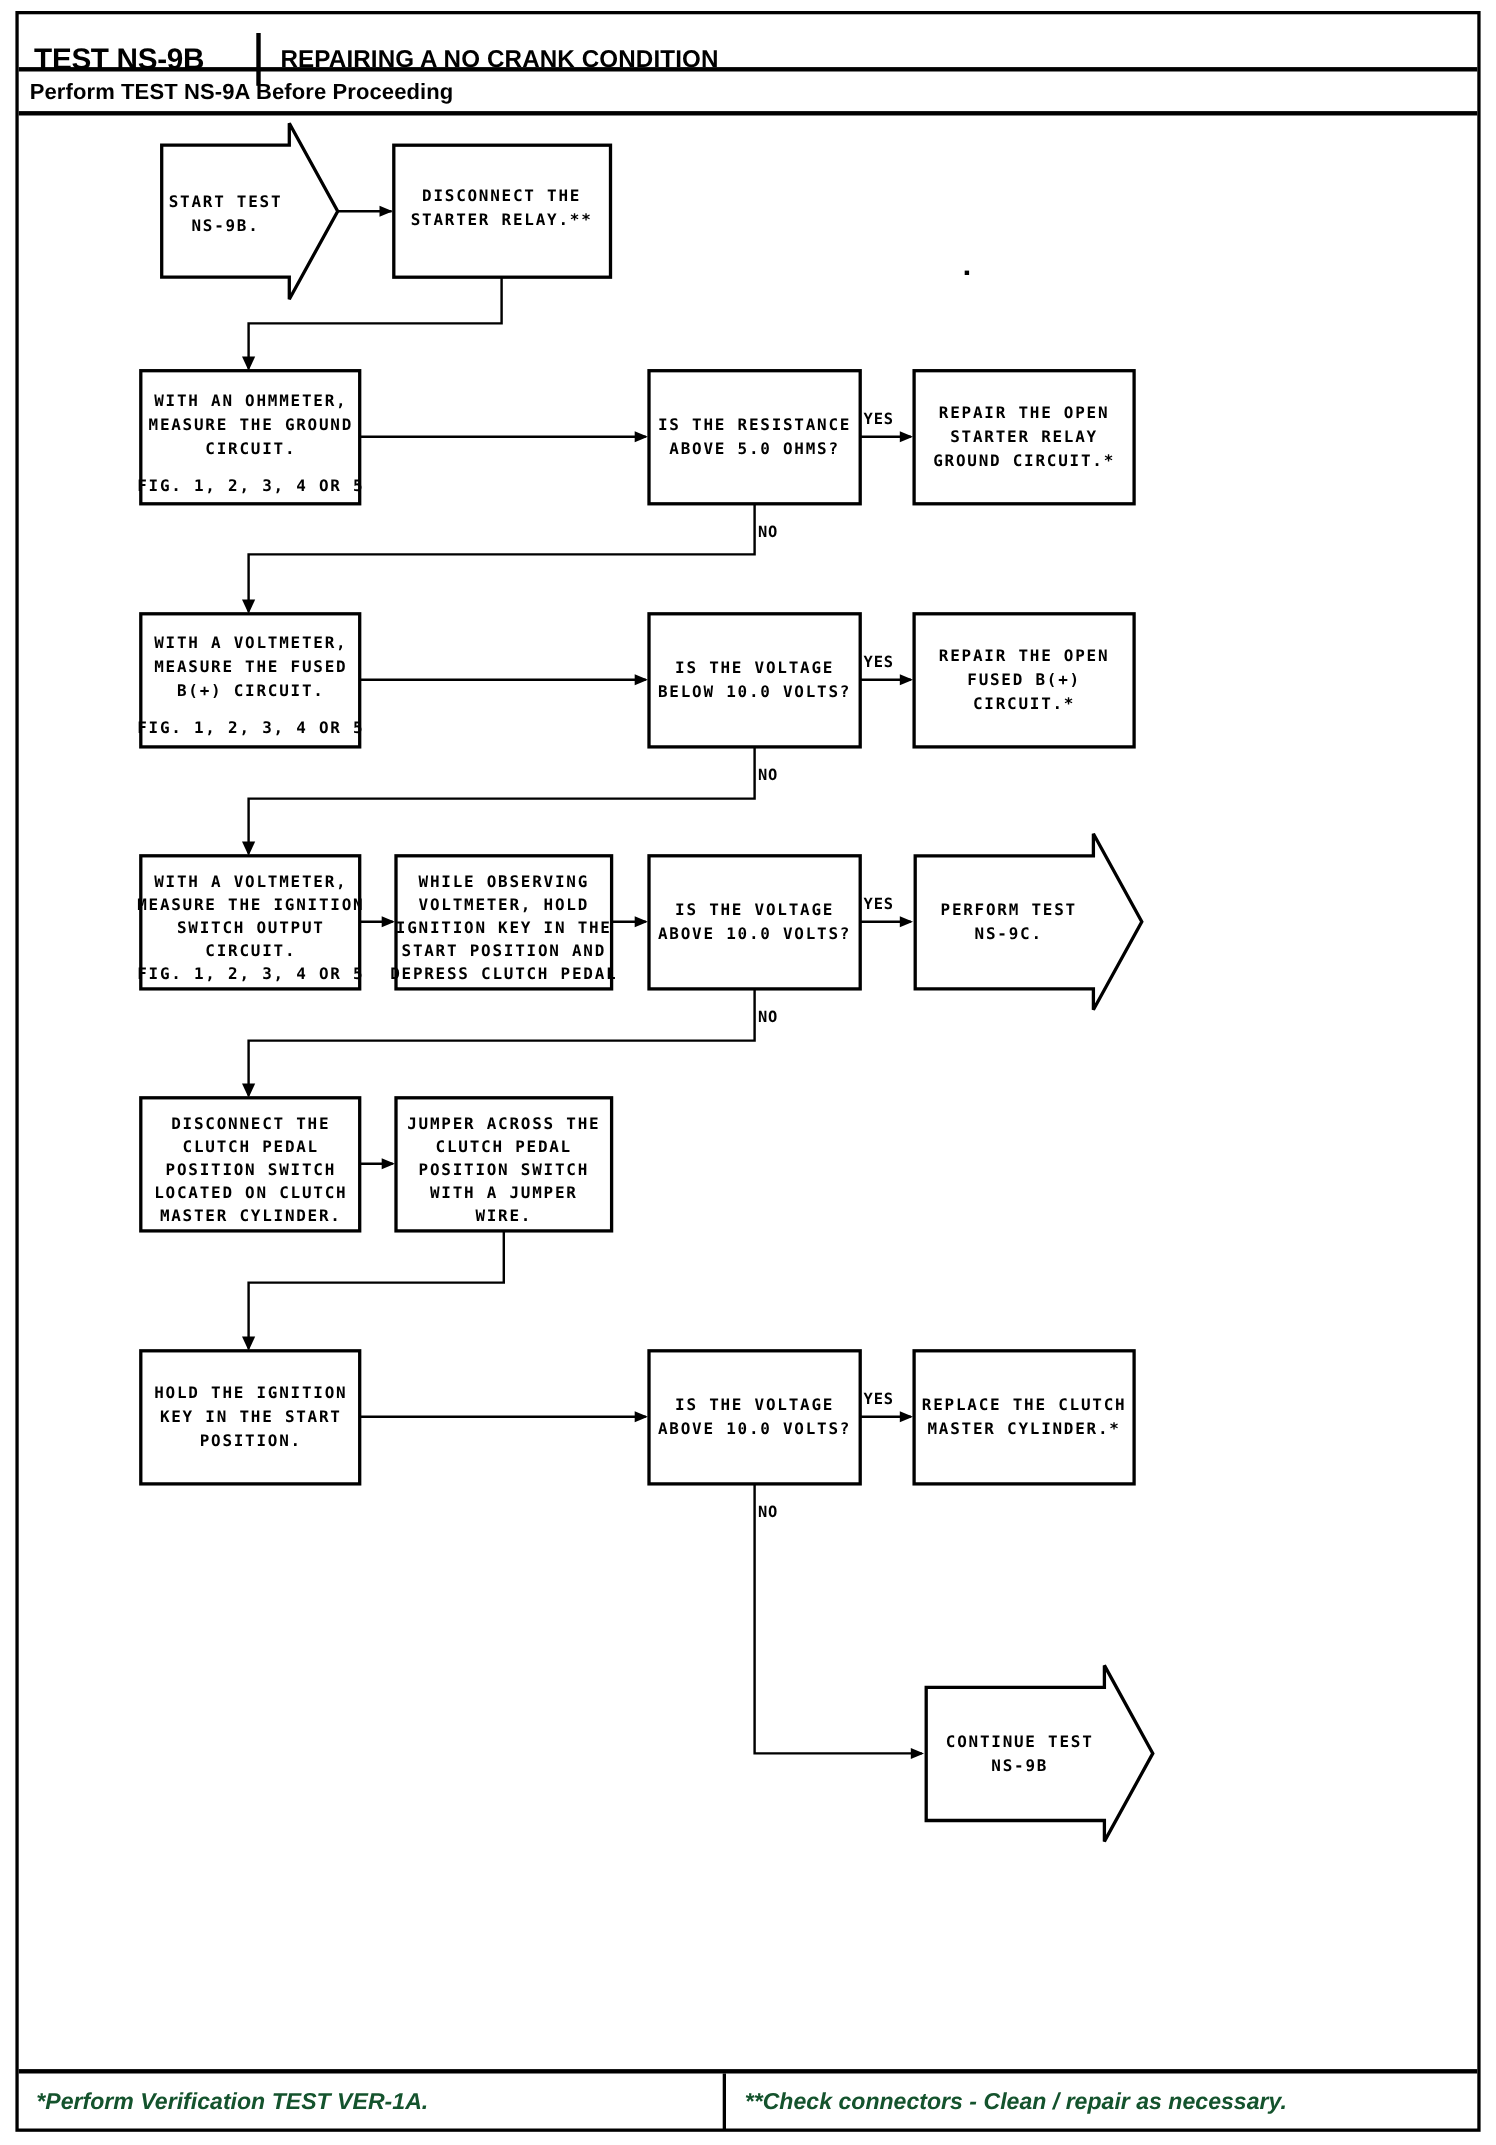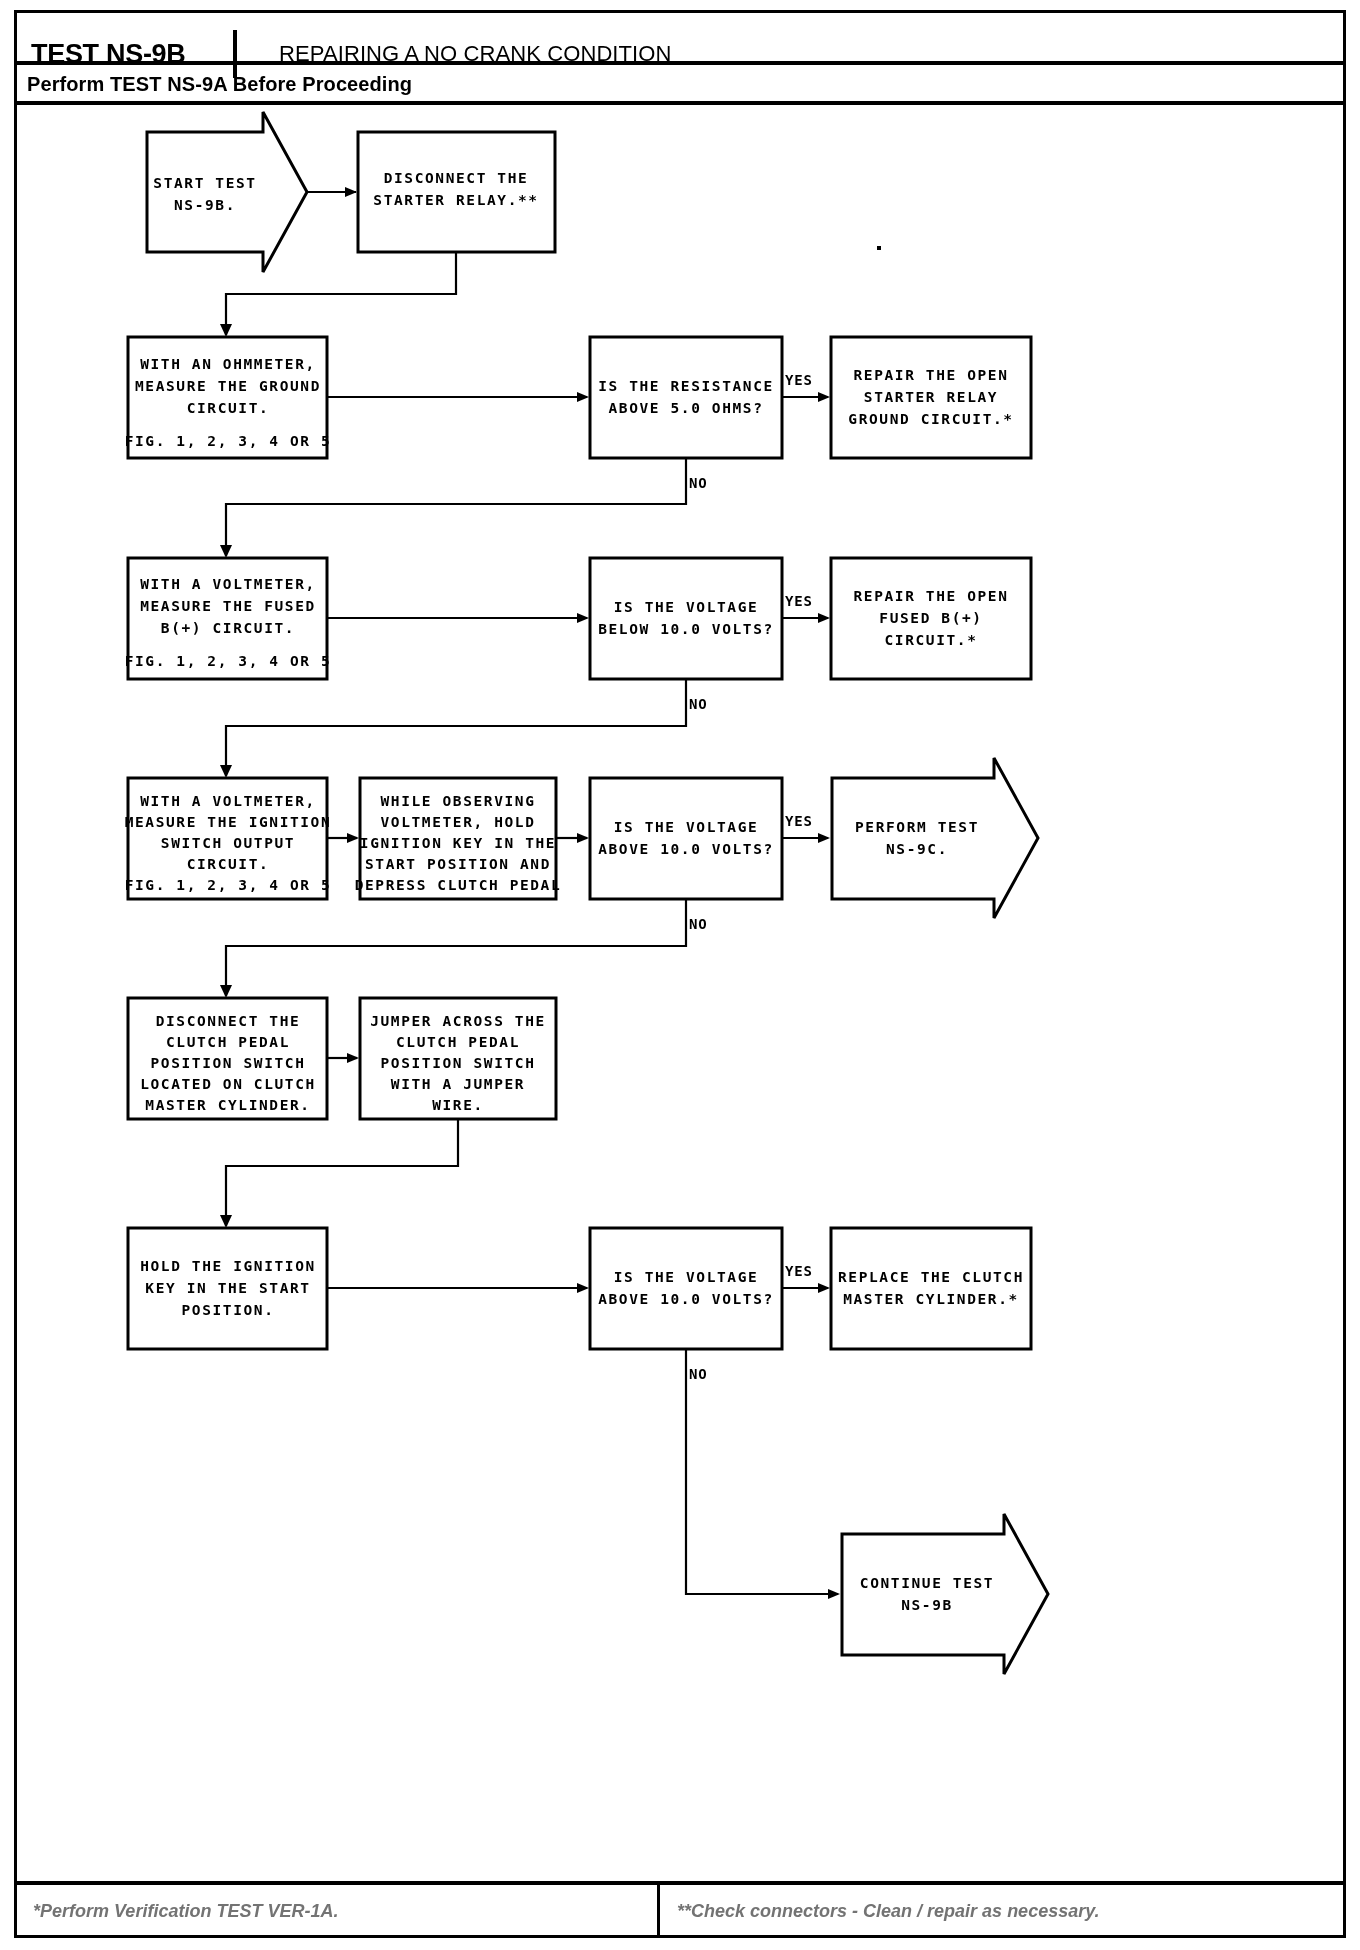--- a/index.html
+++ b/index.html
@@ -69,25 +69,24 @@
     color: #000;
   }
   .hdr-title {
     position: absolute;
     left: 238px;
     top: 0px;
     height: 48px;
     display: flex;
     align-items: center;
     font-size: 22px;
-    font-weight: normal;
+    font-weight: bold;
     letter-spacing: 0.1px;
     color: #000;
     white-space: nowrap;
-    margin-left: 24px;
   }
   .hdr-rule {
     position: absolute;
     left: 0;
     top: 48px;
     width: 1326px;
     height: 4px;
     background: #000;
   }
   .hdr-sub {
@@ -134,24 +133,24 @@
     width: 3px;
     height: 52px;
     background: #000;
   }
   .ftr-left, .ftr-right {
     position: absolute;
     top: 4px;
     height: 52px;
     display: flex;
     align-items: center;
-    font-size: 18px;
+    font-size: 21px;
     font-weight: bold;
     font-style: italic;
-    color: #737373;
+    color: #14532d;
     white-space: nowrap;
   }
   .ftr-left { left: 16px; }
   .ftr-right { left: 660px; }
 
   
   #diagram {
     position: absolute;
     left: 17px;
     top: 104px;

